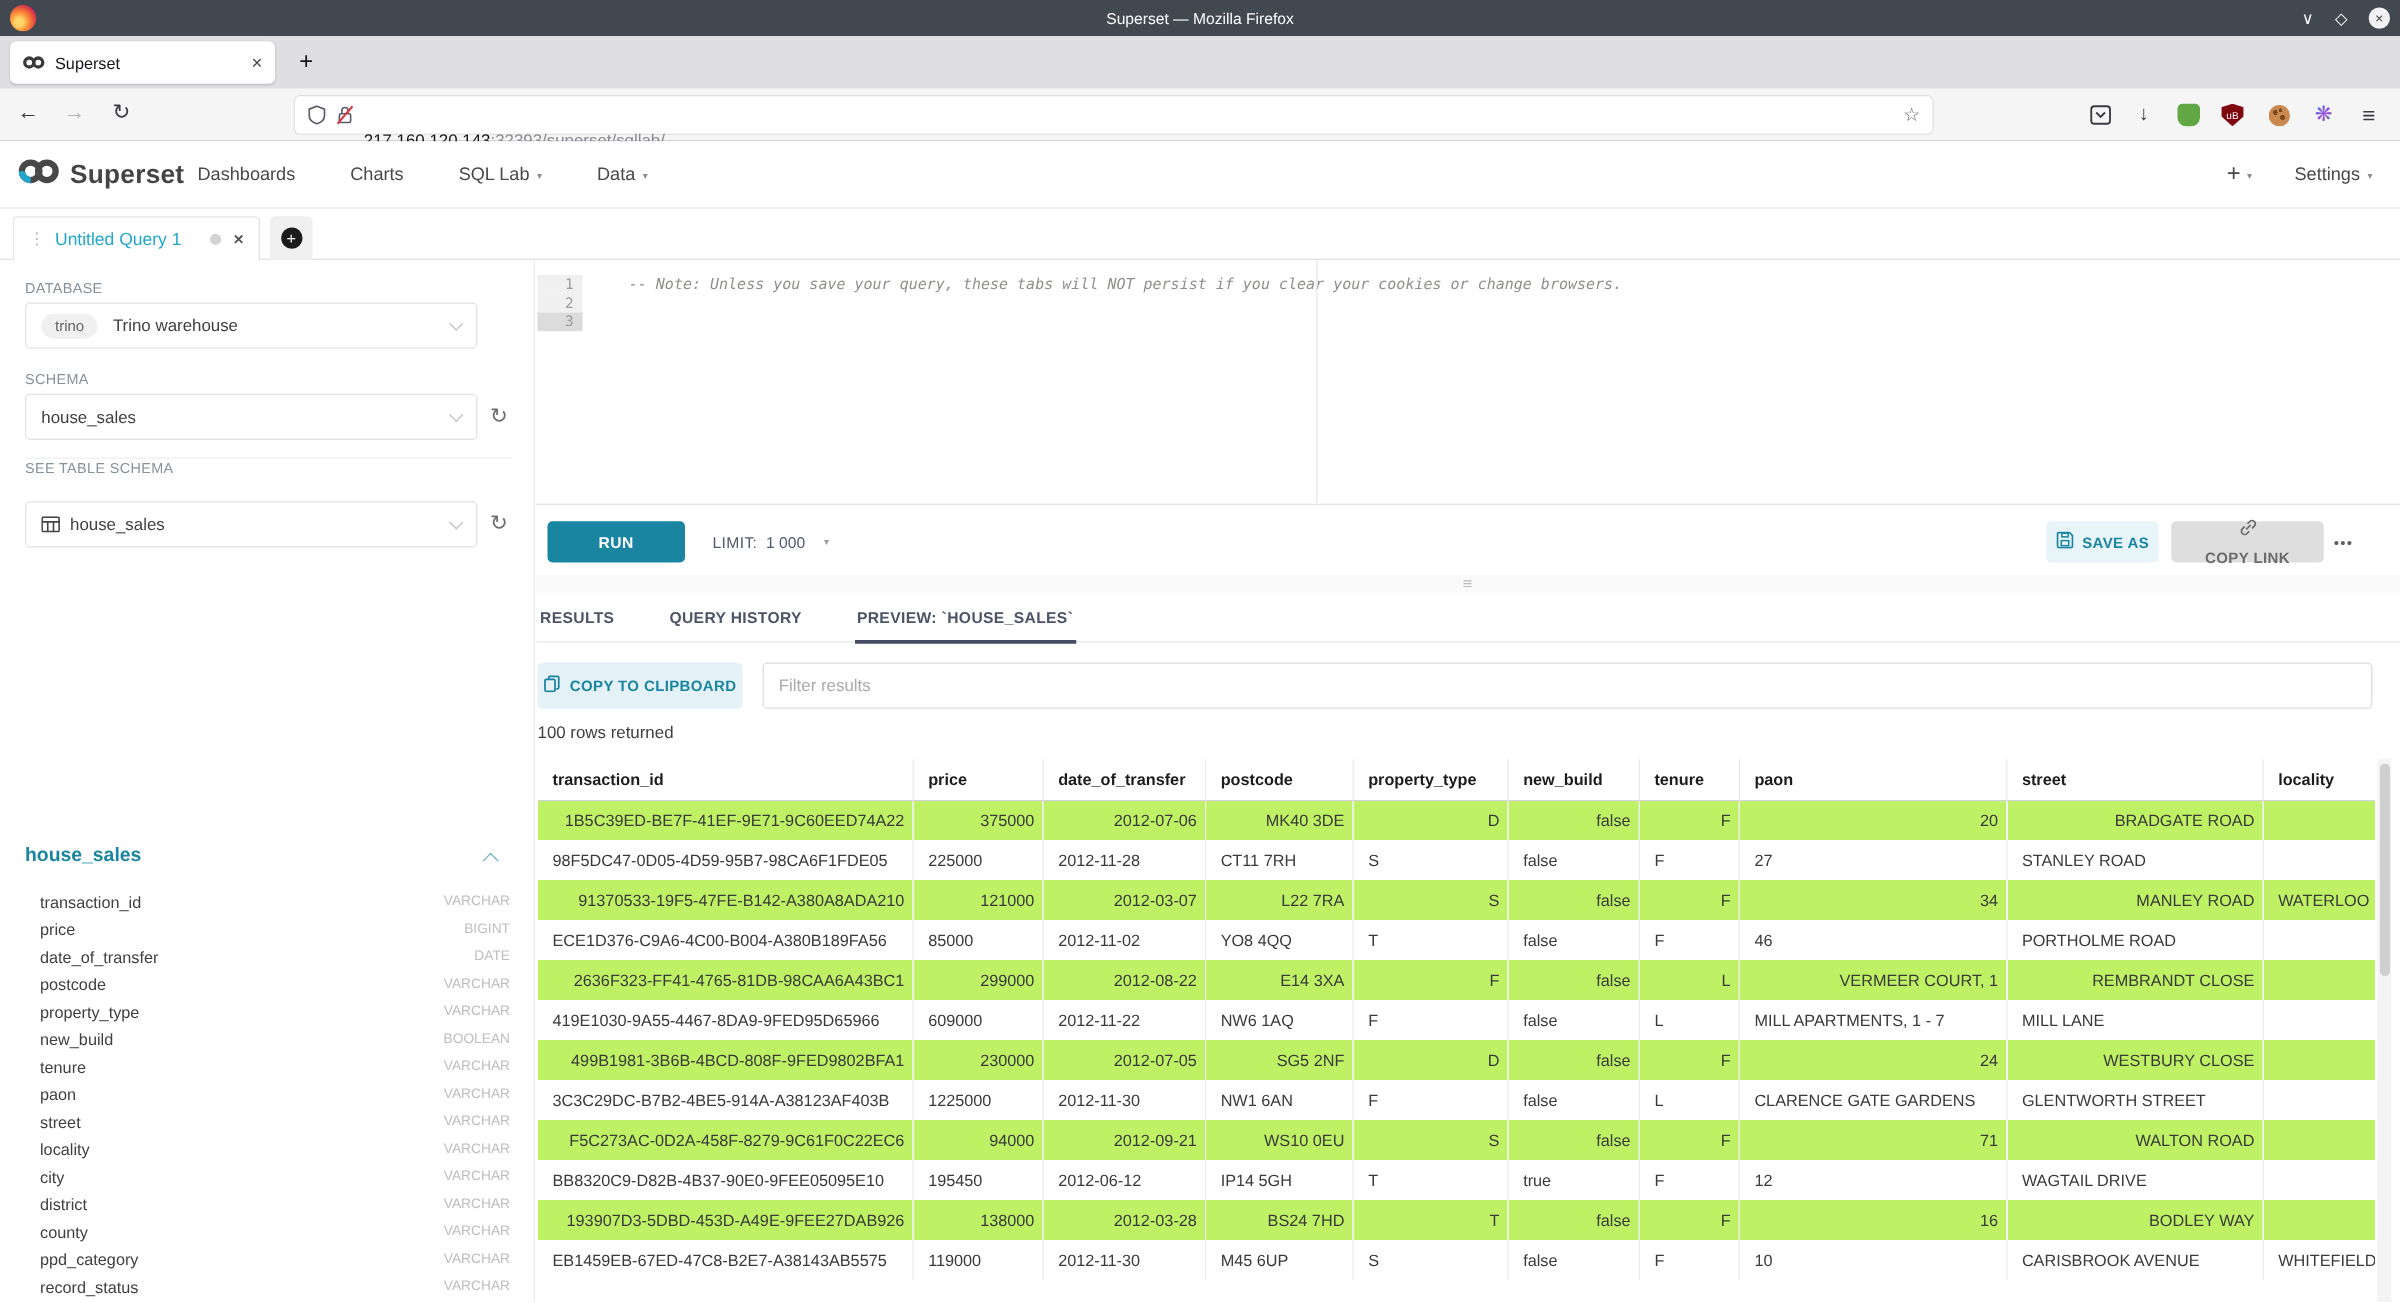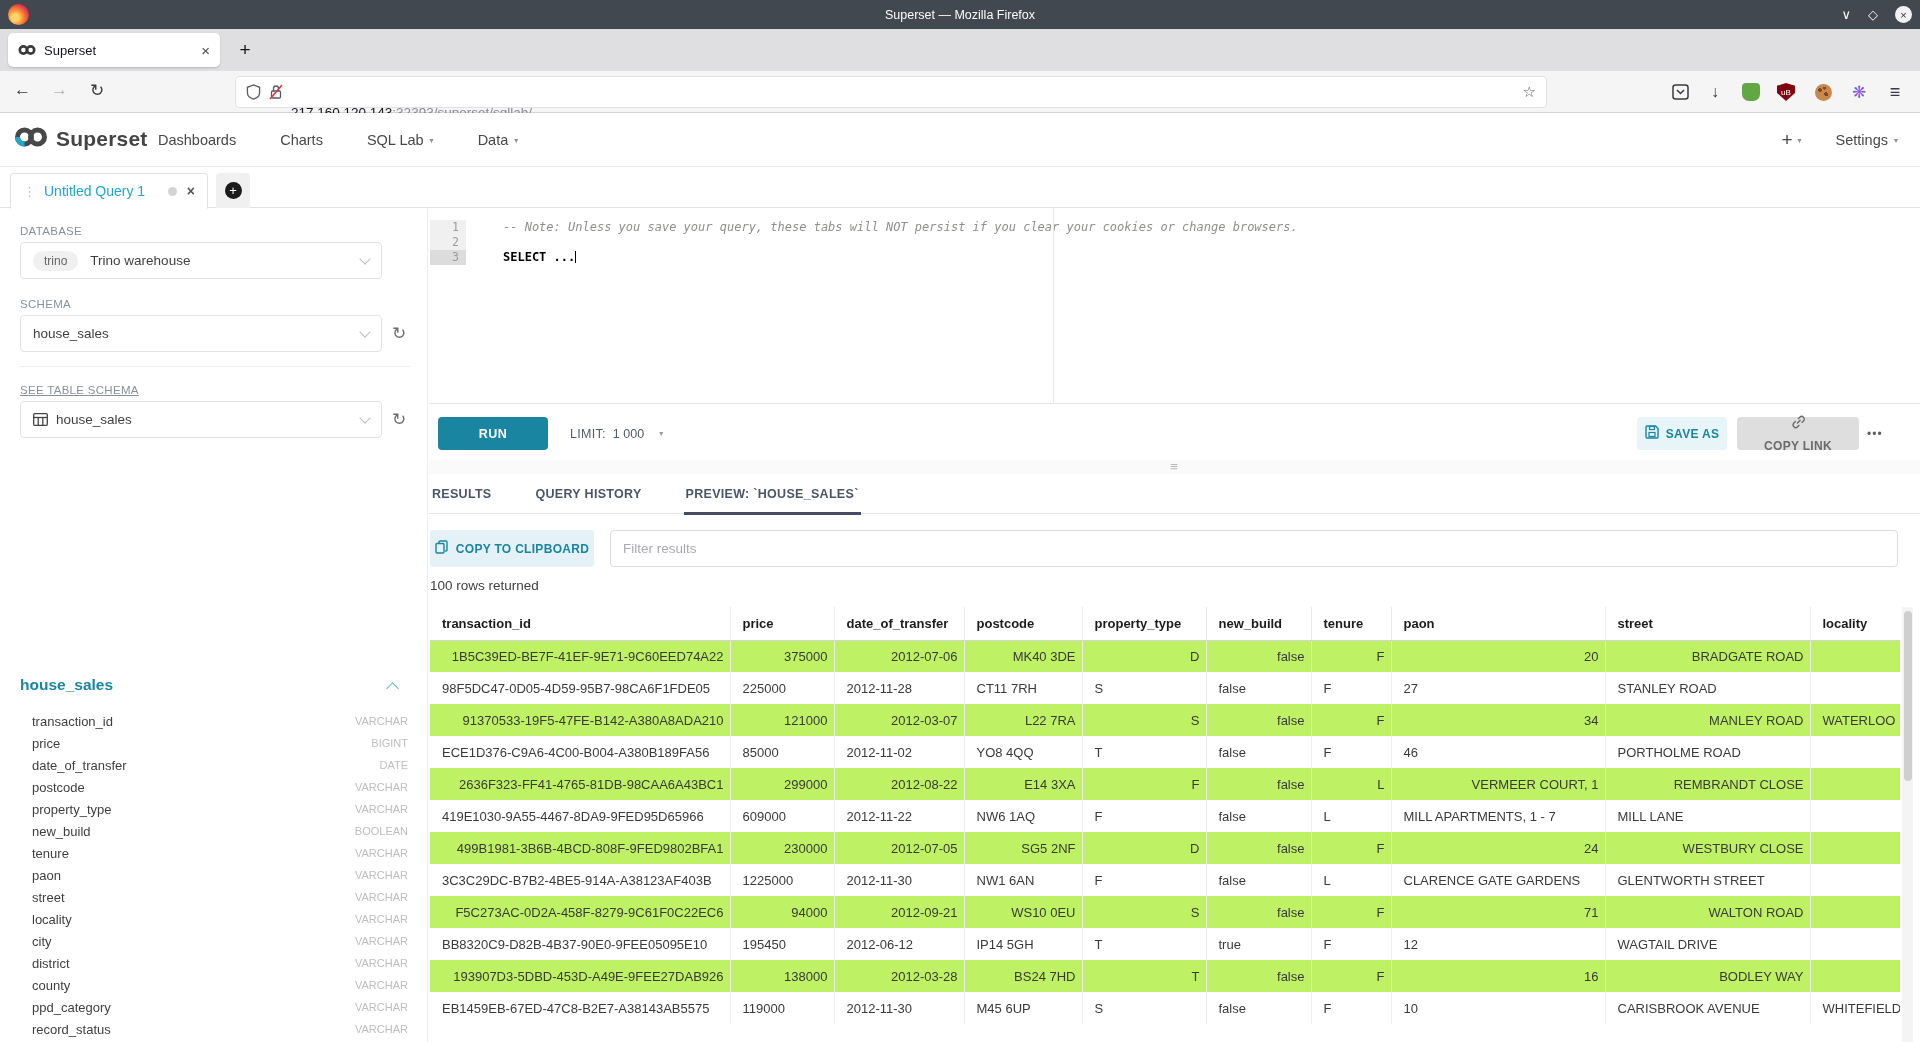--- a/index.html
+++ b/index.html
@@ -273,21 +273,21 @@
 
     <div class="sb-label" style="top:90px;">SCHEMA</div>
     <div class="sb-select" style="top:107px;">
       <span class="sb-select-text">house_sales</span>
       <span class="chev-down"></span>
     </div>
     <span class="refresh-ico" style="left:392px;top:115px;">↻</span>
 
     <div class="sb-hr" style="top:158px;"></div>
 
-    <div class="sb-label" style="top:176px;text-decoration:underline;">SEE TABLE SCHEMA</div>
+    <div class="sb-label" style="top:161px;">SEE TABLE SCHEMA</div>
     <div class="sb-select" style="top:193px;">
       <span class="tbl-ico">
         <svg width="15" height="13" viewBox="0 0 15 13">
             <rect x="0.7" y="0.7" width="13.6" height="11.6" rx="1" fill="none" stroke="#444" stroke-width="1.3"></rect>
             <line x1="0.7" y1="4.5" x2="14.3" y2="4.5" stroke="#444" stroke-width="1.3"></line>
             <line x1="5.2" y1="4.5" x2="5.2" y2="12.3" stroke="#444" stroke-width="1.3"></line>
             <line x1="9.8" y1="4.5" x2="9.8" y2="12.3" stroke="#444" stroke-width="1.3"></line>
           </svg>
       </span>
       <span class="sb-select-text">house_sales</span>
@@ -365,21 +365,20 @@
 
   <div class="editor">
     <div class="gutter">
       <div class="ln">1</div>
       <div class="ln">2</div>
       <div class="ln ln-active">3</div>
     </div>
     <div class="code">
       <div class="code-line comment">-- Note: Unless you save your query, these tabs will NOT persist if you clear your cookies or change browsers.</div>
       <div class="code-line"></div>
-      <div class="code-line"><span class="kw">SELECT ...</span><span class="cursor"></span></div>
     </div>
     <div class="print-margin"></div>
   </div>
 
   <div class="sqltoolbar">
     <div class="run-btn">RUN</div>
     <div class="limit-group">
       <span class="limit-label">LIMIT:</span>
       <span class="limit-value">1 000</span>
       <span class="limit-caret">▾</span>

